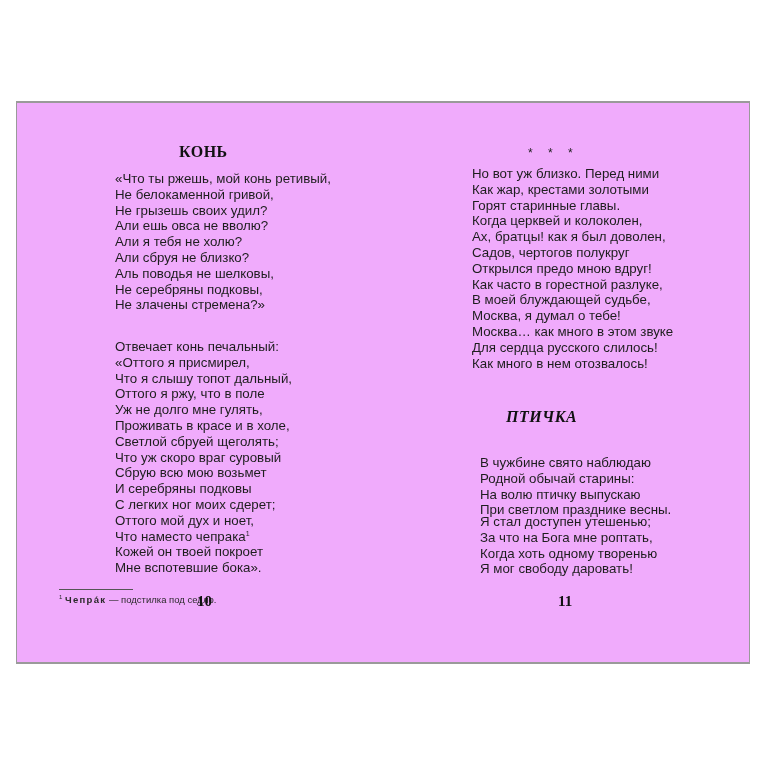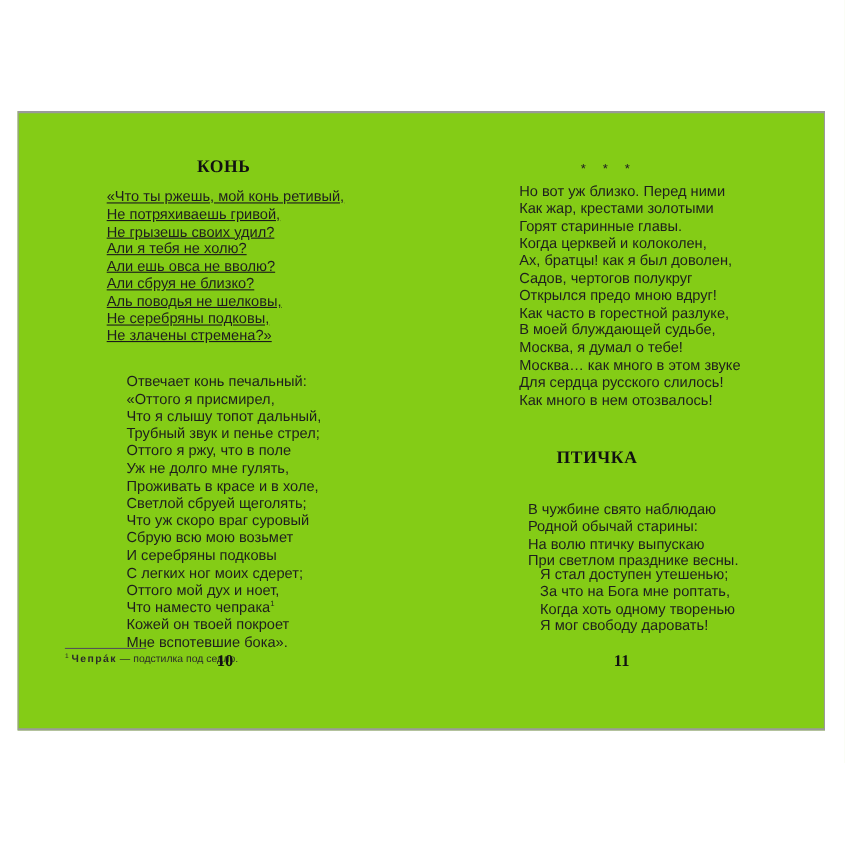--- a/index.html
+++ b/index.html
@@ -17,21 +17,21 @@
     }
     .spread {
       position: absolute;
       left: 16px;
       top: 101px;
       width: 734px;
       height: 563px;
       border: 1.5px solid #9a9a9a;
       border-top-width: 2px;
       border-bottom-width: 2px;
-      background: #84cc16;
+      background: #f0abfc;
       box-sizing: border-box;
     }
     .page {
       position: absolute;
       top: 0;
       height: 100%;
     }
     .page-left { left: 0; width: 367px; }
     .page-right { left: 367px; width: 367px; }
 
@@ -99,37 +99,36 @@
     }
   </style>
 </head>
 <body>
 
 <div class="spread">
 
   <div class="page page-left">
     <h2 class="poem-title" style="left:162px; top:40px;">КОНЬ</h2>
 
-    <ul class="stanza" style="left:80px; top:68px;text-decoration:underline;">
+    <ul class="stanza" style="left:98px; top:68px;">
       <li class="verse-line">«Что ты ржешь, мой конь ретивый,</li>
-      <li class="verse-line">Не потряхиваешь гривой,</li>
+      <li class="verse-line">Не белокаменной гривой,</li>
       <li class="verse-line">Не грызешь своих удил?</li>
+      <li class="verse-line">Али ешь овса не вволю?</li>
       <li class="verse-line">Али я тебя не холю?</li>
-      <li class="verse-line">Али ешь овса не вволю?</li>
       <li class="verse-line">Али сбруя не близко?</li>
       <li class="verse-line">Аль поводья не шелковы,</li>
       <li class="verse-line">Не серебряны подковы,</li>
       <li class="verse-line">Не злачены стремена?»</li>
     </ul>
 
     <ul class="stanza" style="left:98px; top:236px;">
       <li class="verse-line">Отвечает конь печальный:</li>
       <li class="verse-line">«Оттого я присмирел,</li>
       <li class="verse-line">Что я слышу топот дальный,</li>
-      <li class="verse-line">Трубный звук и пенье стрел;</li>
       <li class="verse-line">Оттого я ржу, что в поле</li>
       <li class="verse-line">Уж не долго мне гулять,</li>
       <li class="verse-line">Проживать в красе и в холе,</li>
       <li class="verse-line">Светлой сбруей щеголять;</li>
       <li class="verse-line">Что уж скоро враг суровый</li>
       <li class="verse-line">Сбрую всю мою возьмет</li>
       <li class="verse-line">И серебряны подковы</li>
       <li class="verse-line">С легких ног моих сдерет;</li>
       <li class="verse-line">Оттого мой дух и ноет,</li>
       <li class="verse-line"><span>Что наместо чепрака</span><span class="fn-mark">1</span></li>
@@ -158,30 +157,30 @@
       <li class="verse-line">Садов, чертогов полукруг</li>
       <li class="verse-line">Открылся предо мною вдруг!</li>
       <li class="verse-line">Как часто в горестной разлуке,</li>
       <li class="verse-line">В моей блуждающей судьбе,</li>
       <li class="verse-line">Москва, я думал о тебе!</li>
       <li class="verse-line">Москва… как много в этом звуке</li>
       <li class="verse-line">Для сердца русского слилось!</li>
       <li class="verse-line">Как много в нем отозвалось!</li>
     </ul>
 
-    <h2 class="poem-title" style="left:122px; top:305px;">ПТИЧКА</h2>
+    <h2 class="poem-title" style="left:122px; top:305px;font-style:italic;">ПТИЧКА</h2>
 
     <ul class="stanza" style="left:96px; top:352px;">
       <li class="verse-line">В чужбине свято наблюдаю</li>
       <li class="verse-line">Родной обычай старины:</li>
       <li class="verse-line">На волю птичку выпускаю</li>
       <li class="verse-line">При светлом празднике весны.</li>
     </ul>
 
-    <ul class="stanza" style="left:96px; top:411px;margin-left:11px;">
+    <ul class="stanza" style="left:96px; top:411px;">
       <li class="verse-line">Я стал доступен утешенью;</li>
       <li class="verse-line">За что на Бога мне роптать,</li>
       <li class="verse-line">Когда хоть одному творенью</li>
       <li class="verse-line">Я мог свободу даровать!</li>
     </ul>
 
     <div class="page-number" style="left:174px;">11</div>
   </div>
 
 </div>

